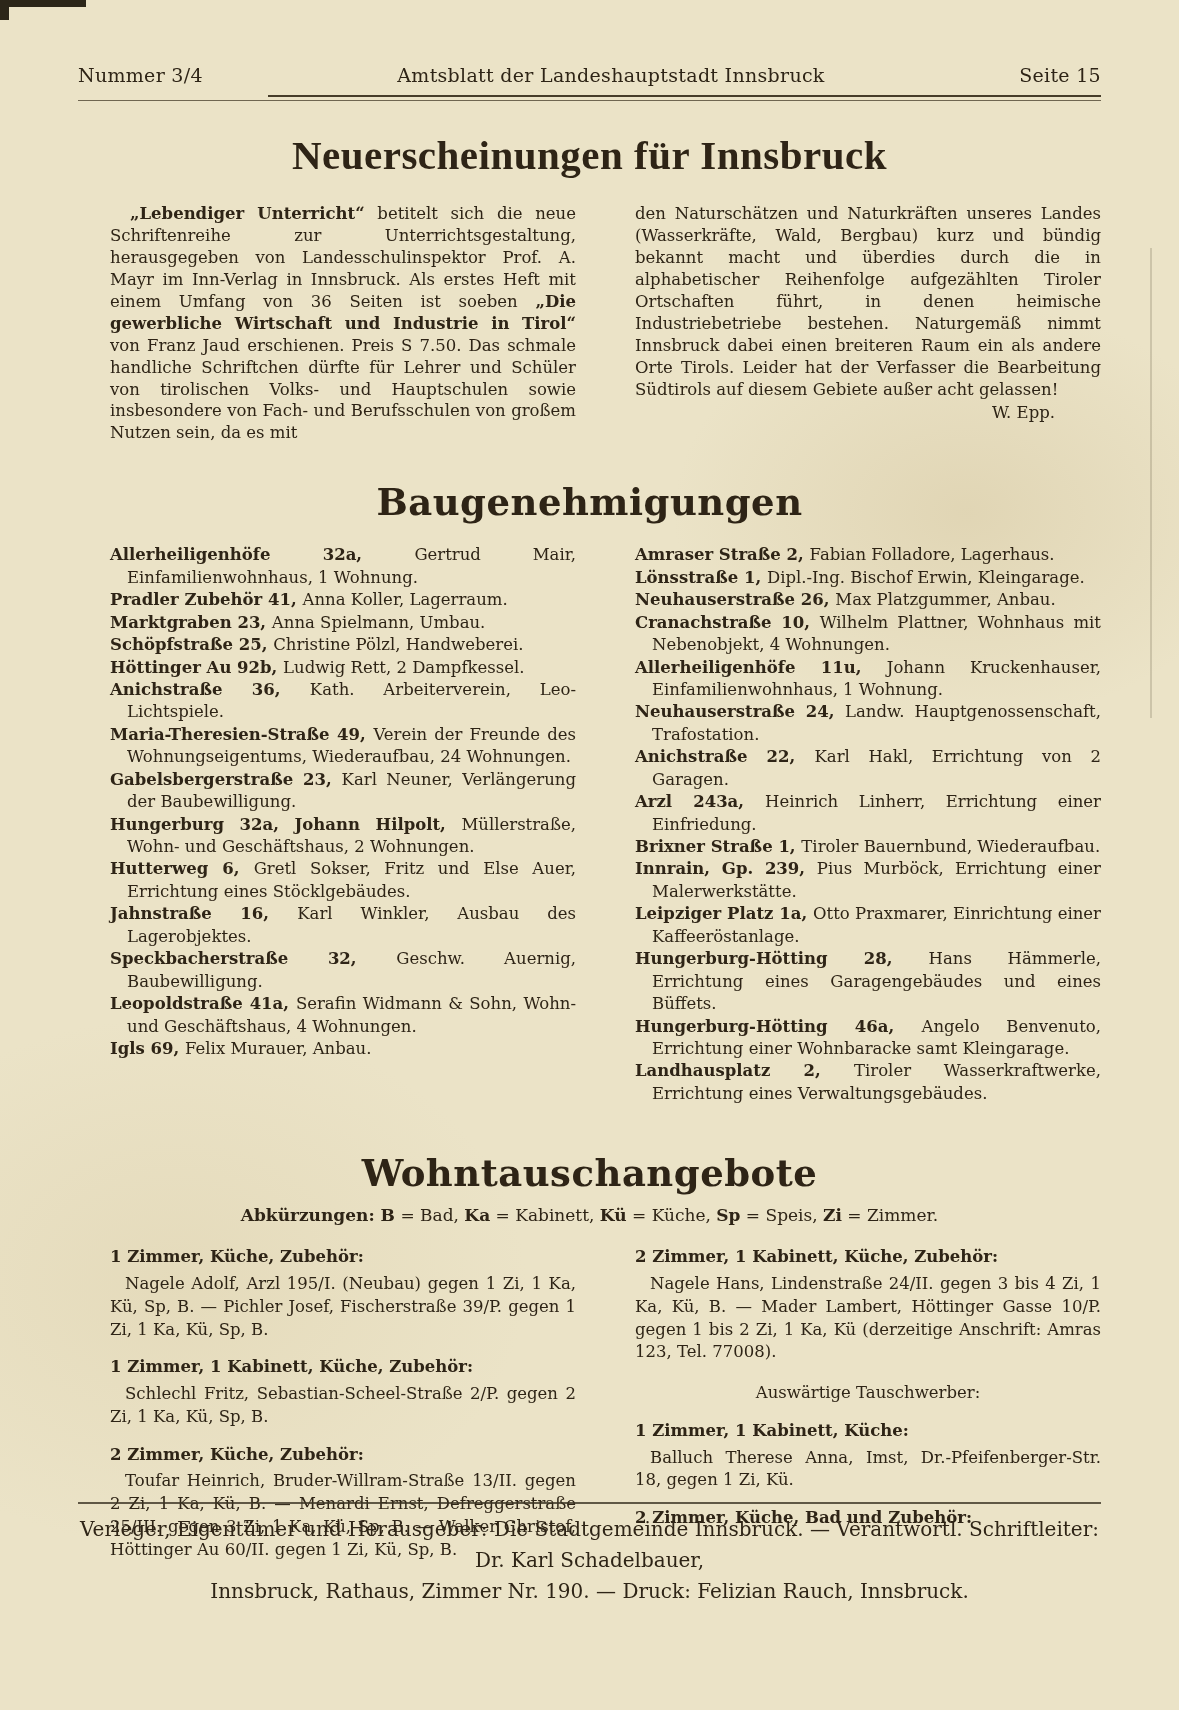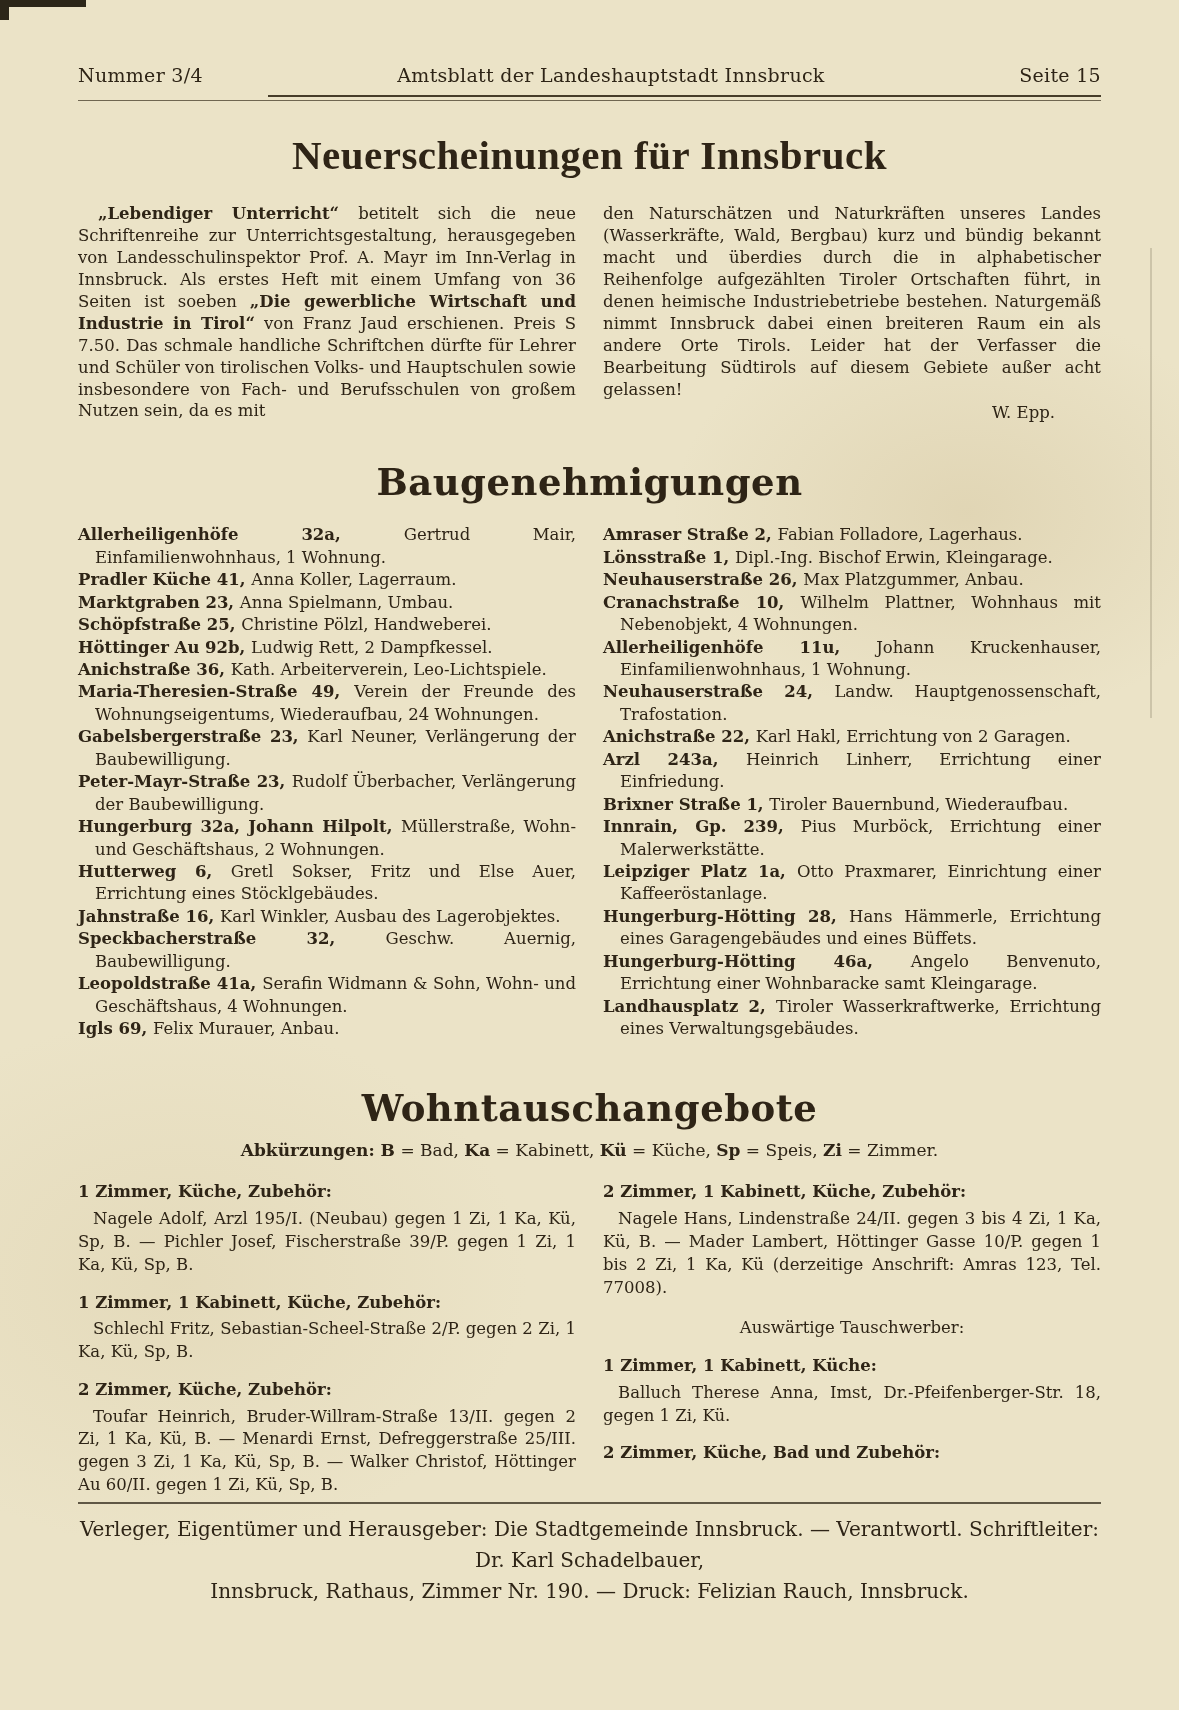--- a/index.html
+++ b/index.html
@@ -43,21 +43,21 @@
   .main-title {
     margin: 30px 0 0 0;
     text-align: center;
     font-size: 41px;
     font-weight: bold;
     letter-spacing: 0.5px;
     font-family: Liberation Serif, serif;
   }
 
   .cols { display: flex; gap: 27px; }
-  .col { flex: 1 1 0; min-width: 0; }
+  .col { flex: 1 1 0; min-width: 0; margin-left: 32px; }
 
   .article { margin-top: 24px; font-size: 16.5px; line-height: 1.33; }
   .article p { margin: 0; text-align: justify; }
   .indent-first { text-indent: 20px; }
   .signature { text-align: right !important; padding-right: 46px; margin-top: 2px !important; }
 
   .section-title {
     margin: 36px 0 20px 0;
     text-align: center;
     font-size: 37px;
@@ -123,28 +123,27 @@
       <p><span>den Naturschätzen und Naturkräften unseres Landes (Wasserkräfte, Wald, Bergbau) kurz und bündig bekannt macht und überdies durch die in alphabetischer Reihenfolge aufgezählten Tiroler Ortschaften führt, in denen heimische Industriebetriebe bestehen. Naturgemäß nimmt Innsbruck dabei einen breiteren Raum ein als andere Orte Tirols. Leider hat der Verfasser die Bearbeitung Südtirols auf diesem Gebiete außer acht gelassen!</span></p>
       <p class="signature">W. Epp.</p>
     </div>
   </div>
 
   <h2 class="section-title">Baugenehmigungen</h2>
 
   <div class="cols permits">
     <div class="col">
         <p class="entry"><span class="b">Allerheiligenhöfe 32a, </span>Gertrud Mair, Einfamilienwohnhaus, 1 Wohnung.</p>
-        <p class="entry"><span class="b">Pradler Küche 41, </span>Anna Koller, Lagerraum.</p>
+        <p class="entry"><span class="b">Pradler Zubehör 41, </span>Anna Koller, Lagerraum.</p>
         <p class="entry"><span class="b">Marktgraben 23, </span>Anna Spielmann, Umbau.</p>
         <p class="entry"><span class="b">Schöpfstraße 25, </span>Christine Pölzl, Handweberei.</p>
         <p class="entry"><span class="b">Höttinger Au 92b, </span>Ludwig Rett, 2 Dampfkessel.</p>
         <p class="entry"><span class="b">Anichstraße 36, </span>Kath. Arbeiterverein, Leo-Lichtspiele.</p>
         <p class="entry"><span class="b">Maria-Theresien-Straße 49, </span>Verein der Freunde des Wohnungseigentums, Wiederaufbau, 24 Wohnungen.</p>
         <p class="entry"><span class="b">Gabelsbergerstraße 23, </span>Karl Neuner, Verlängerung der Baubewilligung.</p>
-        <p class="entry"><span class="b">Peter-Mayr-Straße 23, </span>Rudolf Überbacher, Verlängerung der Baubewilligung.</p>
         <p class="entry"><span class="b">Hungerburg 32a, Johann Hilpolt, </span>Müllerstraße, Wohn- und Geschäftshaus, 2 Wohnungen.</p>
         <p class="entry"><span class="b">Hutterweg 6, </span>Gretl Sokser, Fritz und Else Auer, Errichtung eines Stöcklgebäudes.</p>
         <p class="entry"><span class="b">Jahnstraße 16, </span>Karl Winkler, Ausbau des Lagerobjektes.</p>
         <p class="entry"><span class="b">Speckbacherstraße 32, </span>Geschw. Auernig, Baubewilligung.</p>
         <p class="entry"><span class="b">Leopoldstraße 41a, </span>Serafin Widmann &amp; Sohn, Wohn- und Geschäftshaus, 4 Wohnungen.</p>
         <p class="entry"><span class="b">Igls 69, </span>Felix Murauer, Anbau.</p>
       </div>
     <div class="col">
         <p class="entry"><span class="b">Amraser Straße 2, </span>Fabian Folladore, Lagerhaus.</p>
         <p class="entry"><span class="b">Lönsstraße 1, </span>Dipl.-Ing. Bischof Erwin, Kleingarage.</p>

